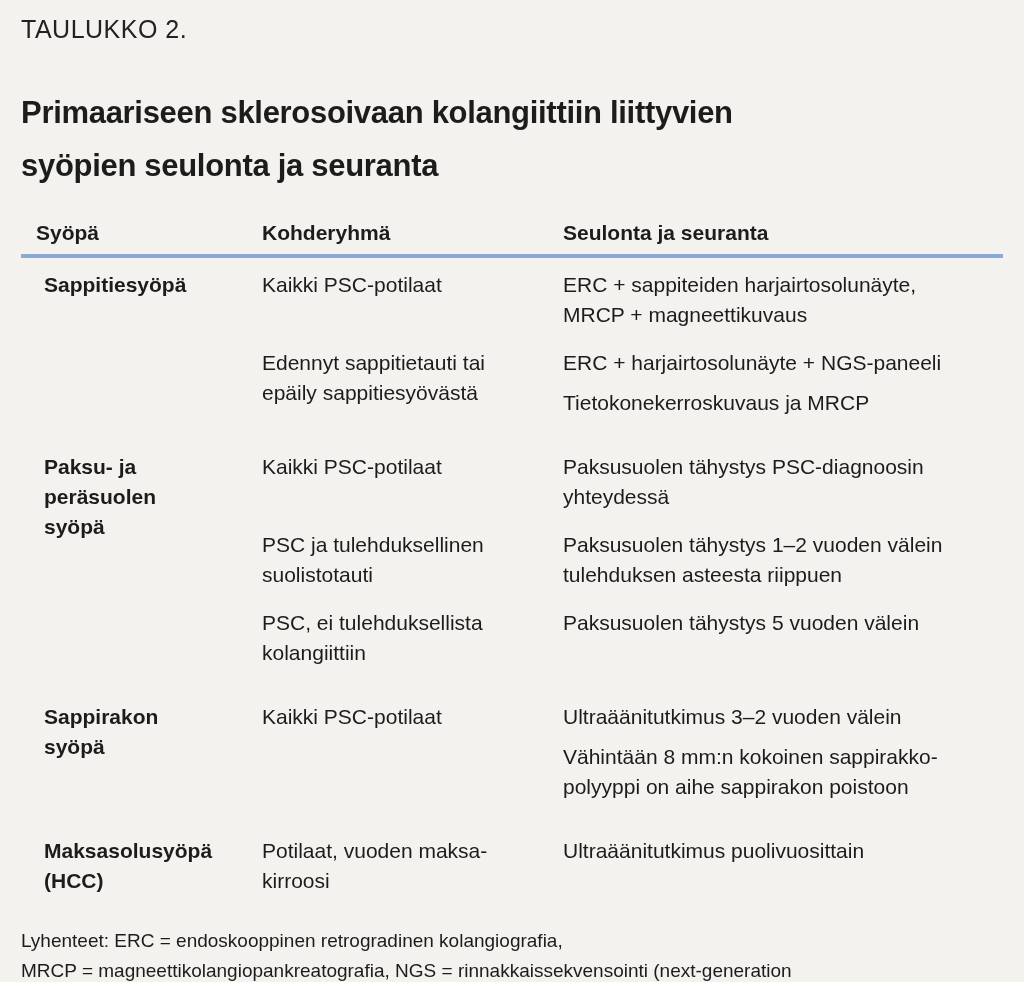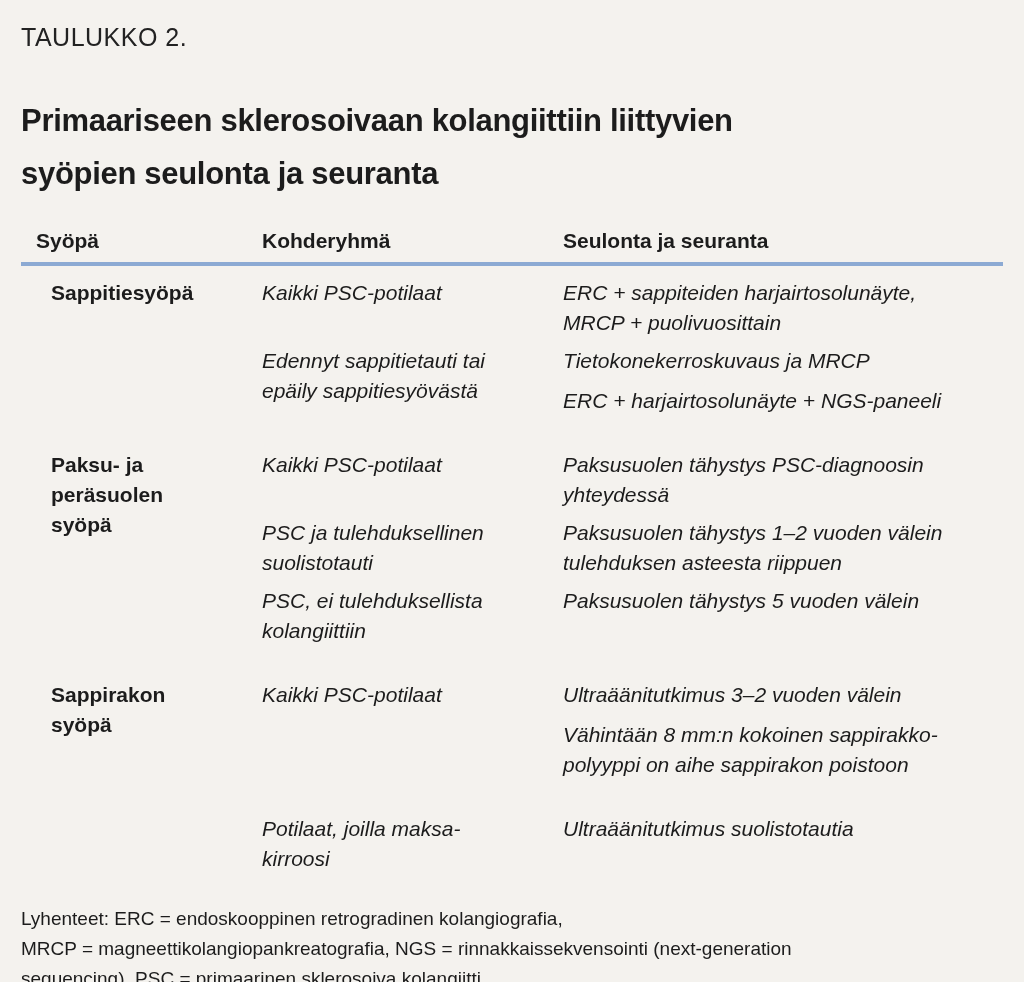--- a/index.html
+++ b/index.html
@@ -2,21 +2,21 @@
 <html><head>
 <meta charset="utf-8">
 <style>
   html, body { margin: 0; padding: 0; }
   body { background: #f4f2ee; }
   .page {
     position: relative;
     width: 1024px;
     height: 982px;
     box-sizing: border-box;
-    padding: 22px 21px 0 21px;
+    padding: 14px 21px 0 21px;
     background: var(--bg, #f4f2ee);
     color: var(--fg, #1c1c1c);
     font-family: "Liberation Sans", sans-serif;
     overflow: hidden;
   }
   .kicker {
     font-size: 25px;
     line-height: 30px;
     letter-spacing: 0.5px;
     color: #222;
@@ -38,34 +38,33 @@
     font-size: 21px;
     font-weight: bold;
     line-height: 30px;
   }
   .thead .c1 { padding-left: 15px; }
   .tbody { padding-top: 12px; }
   .group { position: relative; }
   .group + .group { margin-top: 34px; }
   .cancer {
     position: absolute;
-    left: 30px;
+    left: 23px;
     top: 0;
     width: 216px;
     font-size: 21px;
     font-weight: bold;
     line-height: 30px;
     white-space: pre-line;
   }
   .rows {
     margin-left: 241px;
     display: flex;
     flex-direction: column;
-    gap: 8px;
-    font-style: italic;
+    gap: 18px;
   }
   .subrow {
     display: grid;
     grid-template-columns: 301px 440px;
     align-items: start;
   }
   .target, .para {
     font-size: 21px;
     line-height: 30px;
     white-space: pre-line;
@@ -98,29 +97,29 @@
       <div class="c3">Seulonta ja seuranta</div>
     </div>
     <div class="tbody" id="table-body">
         <div class="group">
           <div class="cancer">Sappitiesyöpä</div>
           <div class="rows">
             <div class="subrow">
               <div class="target">Kaikki PSC-potilaat</div>
               <div class="screening">
                 <div class="para">ERC + sappiteiden harjairtosolunäyte,
-MRCP + puolivuosittain</div>
+MRCP + magneettikuvaus</div>
               </div>
             </div>
             <div class="subrow">
               <div class="target">Edennyt sappitietauti tai
 epäily sappitiesyövästä</div>
               <div class="screening">
+                <div class="para">ERC + harjairtosolunäyte + NGS-paneeli</div>
                 <div class="para">Tietokonekerroskuvaus ja MRCP</div>
-                <div class="para">ERC + harjairtosolunäyte + NGS-paneeli</div>
               </div>
             </div>
           </div>
         </div>
         <div class="group">
           <div class="cancer">Paksu- ja
 peräsuolen
 syöpä</div>
           <div class="rows">
             <div class="subrow">
@@ -155,26 +154,28 @@
               <div class="target">Kaikki PSC-potilaat</div>
               <div class="screening">
                 <div class="para">Ultraäänitutkimus 3–2 vuoden välein</div>
                 <div class="para">Vähintään 8 mm:n kokoinen sappirakko-
 polyyppi on aihe sappirakon poistoon</div>
               </div>
             </div>
           </div>
         </div>
         <div class="group">
+          <div class="cancer">Maksasolusyöpä
+(HCC)</div>
           <div class="rows">
             <div class="subrow">
-              <div class="target">Potilaat, joilla maksa-
+              <div class="target">Potilaat, vuoden maksa-
 kirroosi</div>
               <div class="screening">
-                <div class="para">Ultraäänitutkimus suolistotautia</div>
+                <div class="para">Ultraäänitutkimus puolivuosittain</div>
               </div>
             </div>
           </div>
         </div>
       </div>
   </div>
 
   <div class="footnote">Lyhenteet: ERC = endoskooppinen retrogradinen kolangiografia,
 MRCP = magneettikolangiopankreatografia, NGS = rinnakkaissekvensointi (next-generation
 sequencing), PSC = primaarinen sklerosoiva kolangiitti</div>

